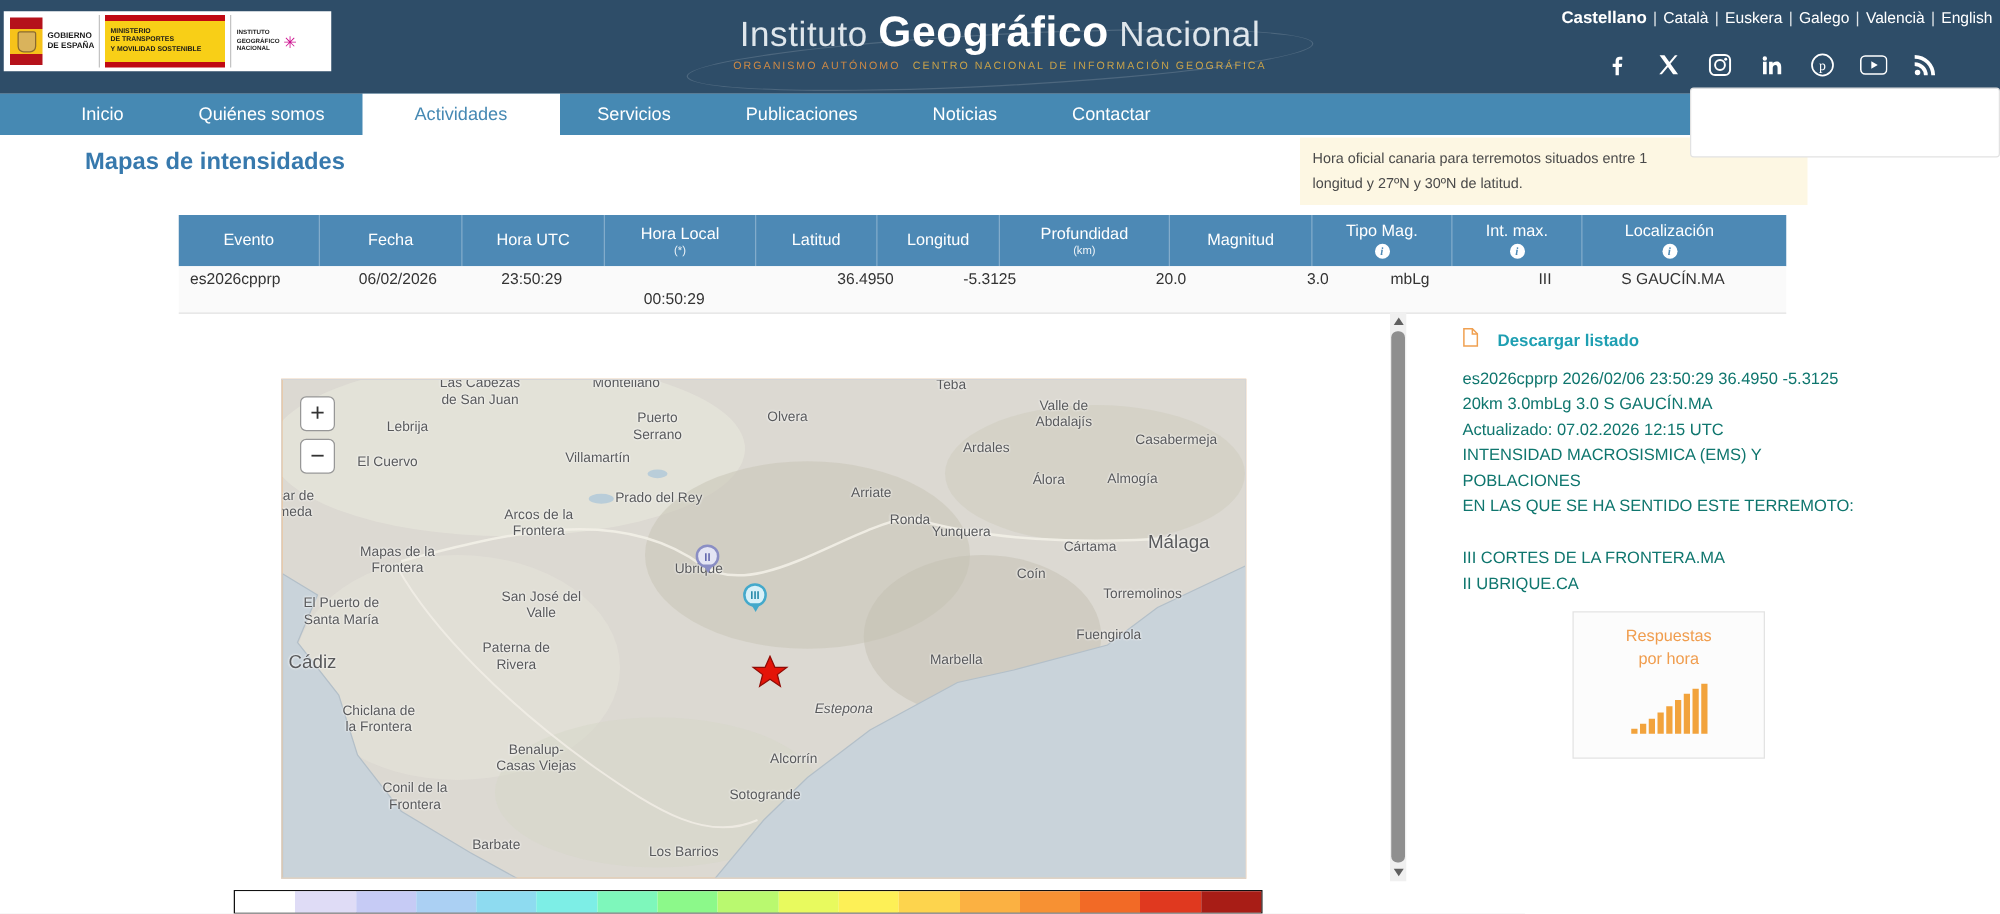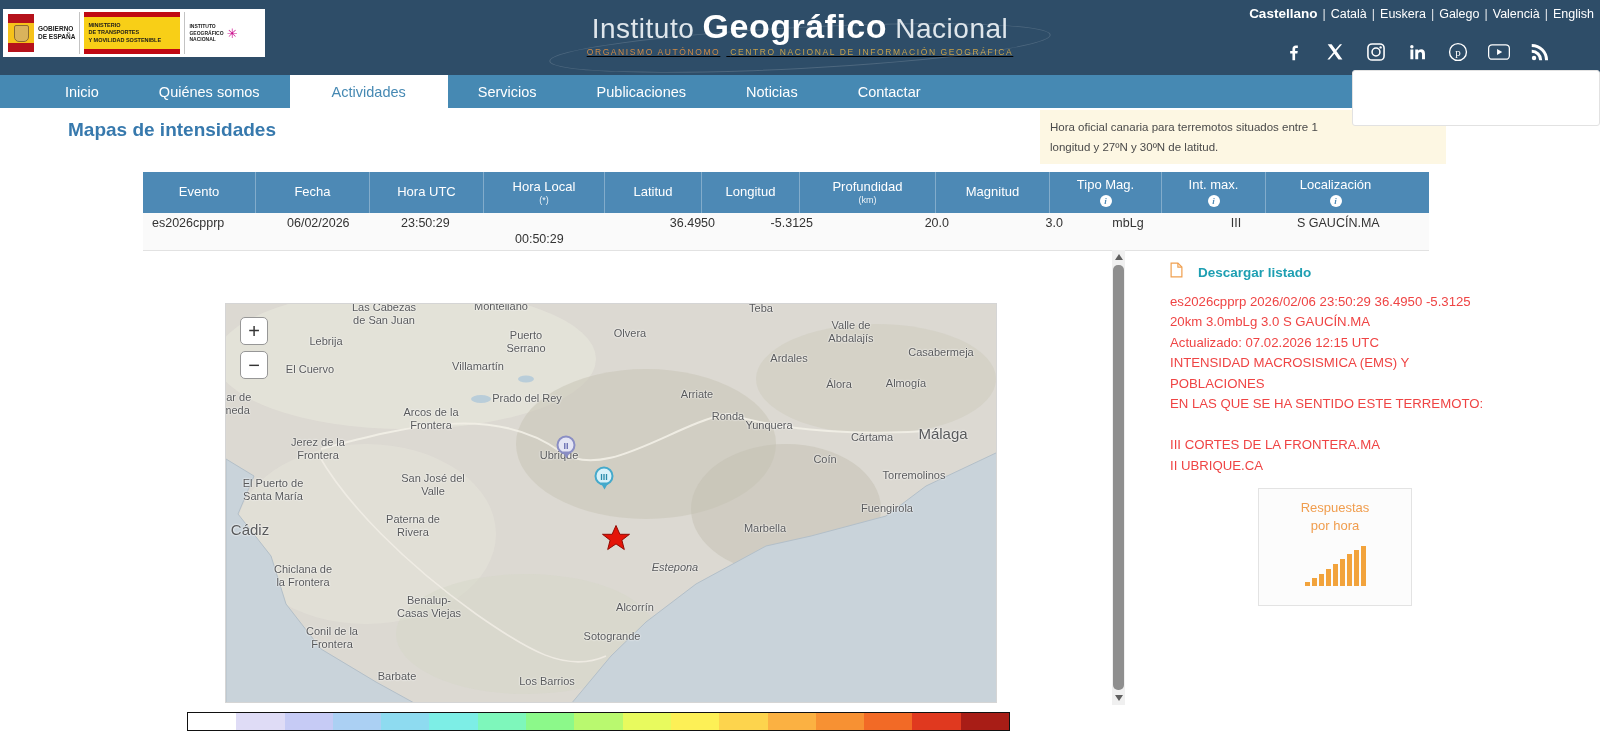--- a/index.html
+++ b/index.html
@@ -17,21 +17,21 @@
 .ministry-text{font-size:5.5px;color:#1a1a1a;white-space:pre-line;line-height:1.3;font-weight:bold;}
 .ign-mini{display:flex;align-items:center;gap:3px;}
 .ign-mini-text{font-size:5px;color:#222;white-space:pre-line;line-height:1.3;font-weight:bold;}
 .ign-glyph{color:#cc0f8e;font-size:13px;}
 
 .brand{position:absolute;left:50%;top:7px;transform:translateX(-50%);text-align:center;width:640px;cursor:pointer;}
 .brand::before{content:'';position:absolute;left:50%;top:20px;width:500px;height:40px;border:1px solid rgba(255,255,255,0.15);border-radius:50%;transform:translateX(-50%) rotate(-3deg);pointer-events:none;}
 .brand-title{color:#eef3f7;font-size:28px;letter-spacing:.5px;white-space:nowrap;}
 .t-bold{font-size:34px;font-weight:bold;color:#fff;}
 .t-light{font-weight:normal;opacity:.92;}
-.brand-sub{margin-top:1px;font-size:8.5px;letter-spacing:1.6px;text-transform:uppercase;white-space:nowrap;text-decoration:underline;}
+.brand-sub{margin-top:1px;font-size:8.5px;letter-spacing:1.6px;text-transform:uppercase;white-space:nowrap;}
 .sub-1{color:#cf8a45;margin-right:6px;}
 .sub-2{color:#c8a24a;}
 
 .lang-bar{position:absolute;top:6px;right:6px;display:flex;align-items:center;gap:5px;color:#fff;font-size:12.5px;}
 .lang{cursor:pointer;}
 .lang.active{font-weight:bold;font-size:13.5px;}
 .lang-sep{opacity:.85;}
 
 .social-bar{position:absolute;top:40px;right:48px;display:flex;align-items:center;gap:17px;}
 .social-icon{display:inline-flex;width:24px;height:24px;align-items:center;justify-content:center;cursor:pointer;}
@@ -75,21 +75,21 @@
 .sb-arrow.up{top:0;}
 .sb-arrow.down{bottom:0;}
 .sb-arrow.up::after{content:'';border-left:4px solid transparent;border-right:4px solid transparent;border-bottom:6px solid #606060;}
 .sb-arrow.down::after{content:'';border-left:4px solid transparent;border-right:4px solid transparent;border-top:6px solid #606060;}
 .sb-thumb{position:absolute;left:1px;right:1px;top:15px;bottom:15px;background:#8f8f8f;border-radius:5px;cursor:grab;}
 
 
 .side-panel{position:absolute;left:1170px;top:262px;width:332px;}
 .download{display:flex;align-items:center;gap:15px;cursor:pointer;}
 .download-label{color:#1e9fb2;font-weight:bold;font-size:13.5px;}
-.event-info{margin-top:10px;font-size:13.2px;color:#ef4444;line-height:1.55;white-space:pre-line;}
+.event-info{margin-top:10px;font-size:13.2px;color:#0f766e;line-height:1.55;white-space:pre-line;}
 .chart-box{margin:12px 0 0 88px;width:154px;min-height:118px;border:1px solid #e3e3e3;background:#fcfcfc;text-align:center;padding:10px 8px 14px;}
 .chart-title{color:#f09d4e;font-size:13px;line-height:1.35;width:84px;margin:0 auto;}
 .bars{margin-top:10px;display:flex;align-items:flex-end;justify-content:center;gap:2px;height:42px;}
 .bar{width:5px;}
 
 
 .intensity-scale{position:absolute;left:187px;top:712px;width:823px;height:19px;border:1px solid #111;display:flex;}
 .scale-seg{flex:1;}
 </style>
 </head>
@@ -302,21 +302,21 @@
         <div class="map-label" style="left: 301px; top: 95px;">Prado del Rey</div>
         <div class="map-label" style="left: 471px; top: 91px;">Arriate</div>
         <div class="map-label" style="left: 502px; top: 113px;">Ronda</div>
         <div class="map-label" style="left: 543px; top: 122px;">Yunquera</div>
         <div class="map-label" style="left: 646px; top: 134px;">Cártama</div>
         <div class="map-label" style="left: 717px; top: 130px; font-size: 15px;">Málaga</div>
         <div class="map-label" style="left: 10px; top: 100px;">car de
 meda</div>
         <div class="map-label" style="left: 205px; top: 115px;">Arcos de la
 Frontera</div>
-        <div class="map-label" style="left: 92px; top: 145px;">Jerez de la
+        <div class="map-label" style="left: 92px; top: 145px;">Mapas de la
 Frontera</div>
         <div class="map-label" style="left: 333px; top: 152px;">Ubrique</div>
         <div class="map-label" style="left: 599px; top: 156px;">Coín</div>
         <div class="map-label" style="left: 688px; top: 172px;">Torremolinos</div>
         <div class="map-label" style="left: 47px; top: 186px;">El Puerto de
 Santa María</div>
         <div class="map-label" style="left: 207px; top: 181px;">San José del
 Valle</div>
         <div class="map-label" style="left: 661px; top: 205px;">Fuengirola</div>
         <div class="map-label" style="left: 187px; top: 222px;">Paterna de

